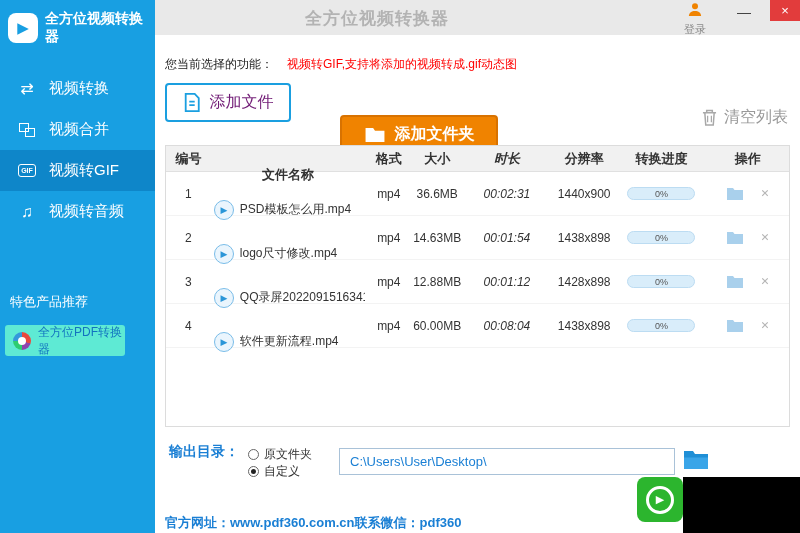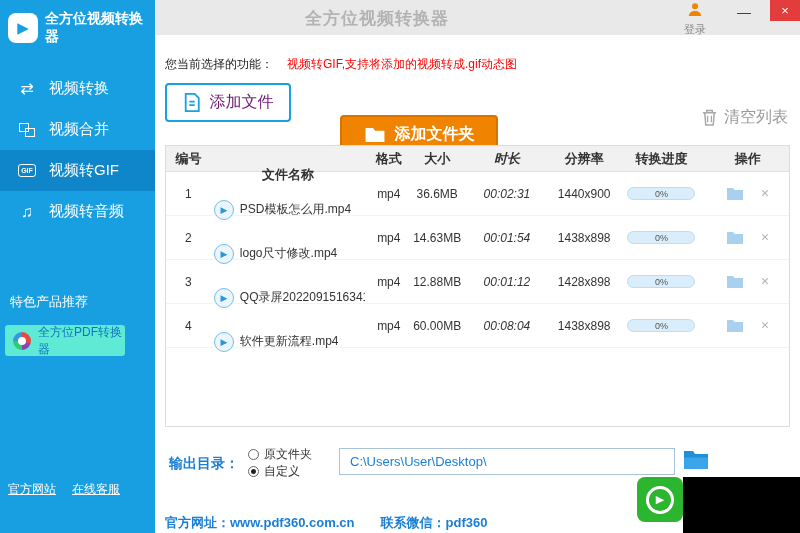--- a/index.html
+++ b/index.html
@@ -53,30 +53,30 @@
   .c-dur{width:90px;font-style:italic;} .c-res{width:65px;} .c-prog{width:90px;} .c-ops{width:83px;font-family:Liberation Serif, serif;}
   .trow { display:flex; height:44px; align-items:center; font-size:12px; color:#333; border-bottom:1px solid #f3f3f3; }
   .trow .c-name { display:flex; align-items:center; gap:6px; padding-left:3px; text-align:left; overflow:hidden; white-space:nowrap; }
   .play-badge { width:20px; height:20px; border-radius:50%; background:#eaf5fd; border:1px solid #79bce8; color:#2b96d8; display:flex; align-items:center; justify-content:center; font-size:9px; flex-shrink:0; cursor:pointer; }
   .fname { overflow:hidden; text-overflow:clip; white-space:nowrap; }
   .progress-track { width:68px; height:13px; margin:0 auto; background:#d9edfa; border:1px solid #bcdcf2; border-radius:7px; font-size:9px; color:#555; display:flex; align-items:center; justify-content:center; }
   .c-ops { display:flex; justify-content:center; align-items:center; gap:17px; }
   .row-close { color:#b5b5b5; font-size:15px; font-weight:bold; cursor:pointer; line-height:1; }
 
   
-  .output-label { position:absolute; left:14px; top:420px; color:#1a7fd4; font-weight:bold; font-size:14px; }
+  .output-label { position:absolute; left:14px; top:408px; color:#1a7fd4; font-weight:bold; font-size:14px; }
   .radios { position:absolute; left:93px; top:411px; font-size:12px; color:#333; }
   .radio-row { display:flex; align-items:center; height:17px; cursor:pointer; }
   .radio-circle { width:11px; height:11px; border:1px solid #666; border-radius:50%; margin-right:5px; position:relative; background:#fff; flex-shrink:0; }
   .radio-circle.checked::after { content:''; position:absolute; inset:2px; background:#222; border-radius:50%; }
   .path-input { position:absolute; left:184px; top:413px; width:336px; height:27px; border:1px solid #a9c2d8; background:#fff; color:#1a7fd4; font-size:13px; padding-left:10px; font-family:"Liberation Sans","DejaVu Sans",sans-serif; }
   .browse-folder { position:absolute; left:528px; top:414px; cursor:pointer; }
 
   
-  .footer { position:absolute; left:165px; top:514px; display:flex; gap:26px; font-size:13px; font-weight:bold; color:#1a7fd4; z-index:4; }
+  .footer { position:absolute; left:165px; top:514px; display:flex; font-size:13px; font-weight:bold; color:#1a7fd4; z-index:4; }
   .start-btn { position:absolute; left:637px; top:477px; width:46px; height:45px; background:#2cb52e; border-radius:8px; display:flex; align-items:center; justify-content:center; z-index:6; cursor:pointer; }
   .start-btn .ring { width:28px; height:28px; border:3px solid #fff; border-radius:50%; display:flex; align-items:center; justify-content:center; color:#fff; font-size:11px; }
   .black-box { position:absolute; left:683px; top:477px; width:117px; height:56px; background:#000; z-index:10; }
 </style>
 </head>
 <body>
 
 <div class="app">
 
   <div class="sidebar">
@@ -108,24 +108,20 @@
       </div>
       <div class="menu-item">
         <span class="mi-icon">♫</span>
         <span>视频转音频</span>
       </div>
     </div>
     <div class="featured-title">特色产品推荐</div>
     <div class="product-btn p1">
       <span class="pdf-icon"></span>
       <span>全方位PDF转换器</span>
-    </div>
-    <div class="sidebar-links">
-      <span>官方网站</span>
-      <span>在线客服</span>
     </div>
   </div>
 
   <div class="titlebar">
     <div class="titlebar-title">全方位视频转换器</div>
     <div class="login">
       <svg width="16" height="15" viewBox="0 0 16 16">
           <circle cx="8" cy="4.6" r="3.2" fill="#f08300"></circle>
           <path d="M1.5 15c0-3.6 2.9-5.5 6.5-5.5s6.5 1.9 6.5 5.5z" fill="#f08300"></path>
         </svg>

